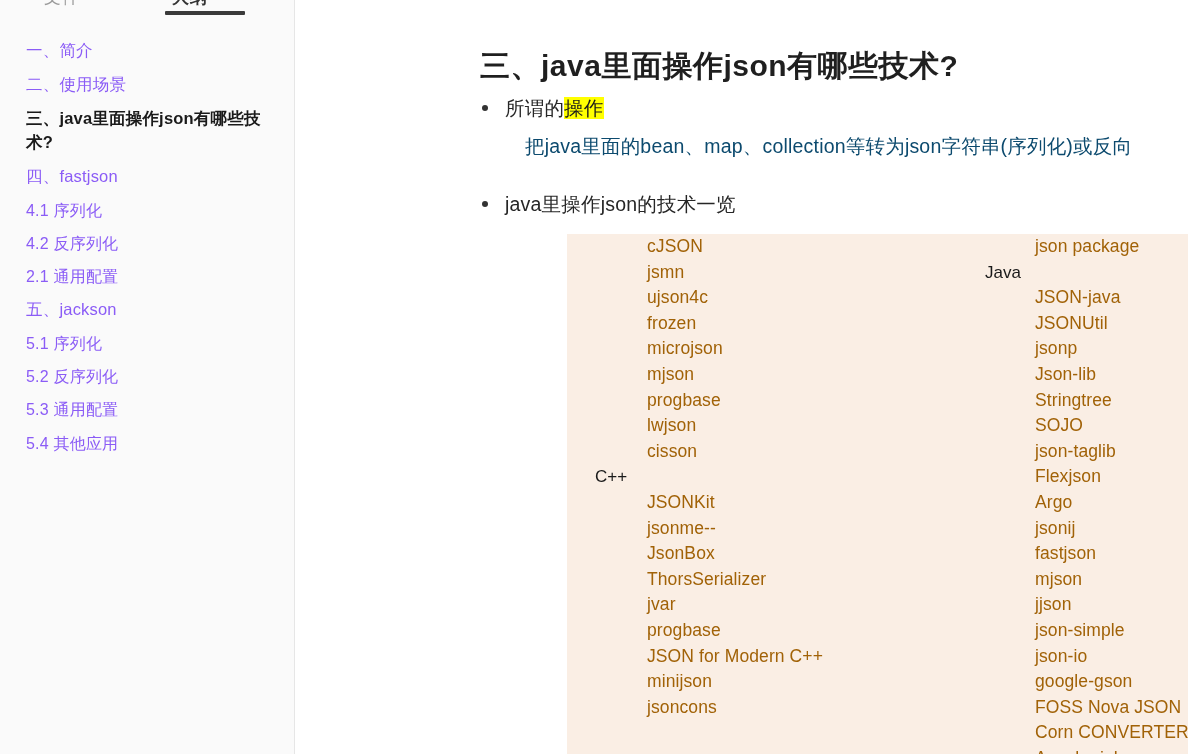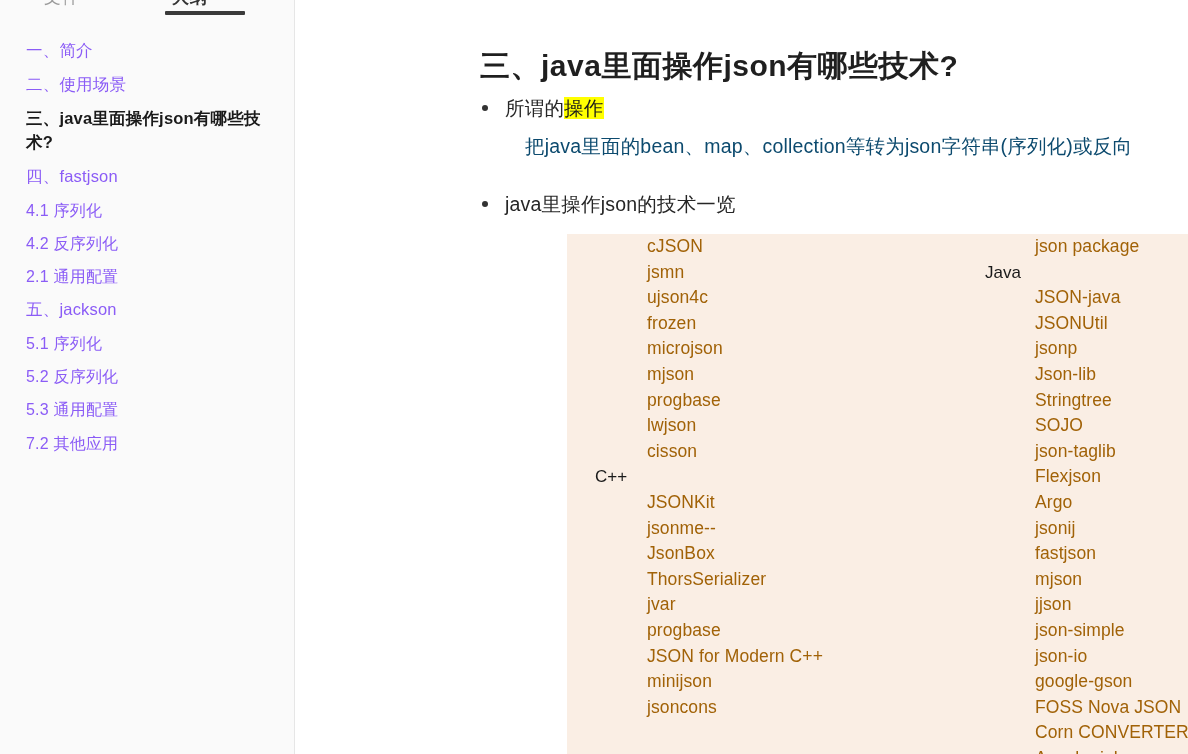--- a/index.html
+++ b/index.html
@@ -196,21 +196,21 @@
       <li class="outline-item">二、使用场景</li>
       <li class="outline-item active">三、java里面操作json有哪些技术?</li>
       <li class="outline-item">四、fastjson</li>
       <li class="outline-item level2">4.1 序列化</li>
       <li class="outline-item level2">4.2 反序列化</li>
       <li class="outline-item level2">2.1 通用配置</li>
       <li class="outline-item">五、jackson</li>
       <li class="outline-item level2">5.1 序列化</li>
       <li class="outline-item level2">5.2 反序列化</li>
       <li class="outline-item level2">5.3 通用配置</li>
-      <li class="outline-item level2">7.2 其他应用</li>
+      <li class="outline-item level2">5.4 其他应用</li>
     </ul>
   </aside>
 
   <main id="content">
 
     <h1 id="doc-title">三、java里面操作json有哪些技术?</h1>
 
     <div class="bullet-row" id="bullet-1">
       <span class="bullet-dot"></span>
       <span class="bullet-text"><span>所谓的</span><span class="hl">操作</span></span>

